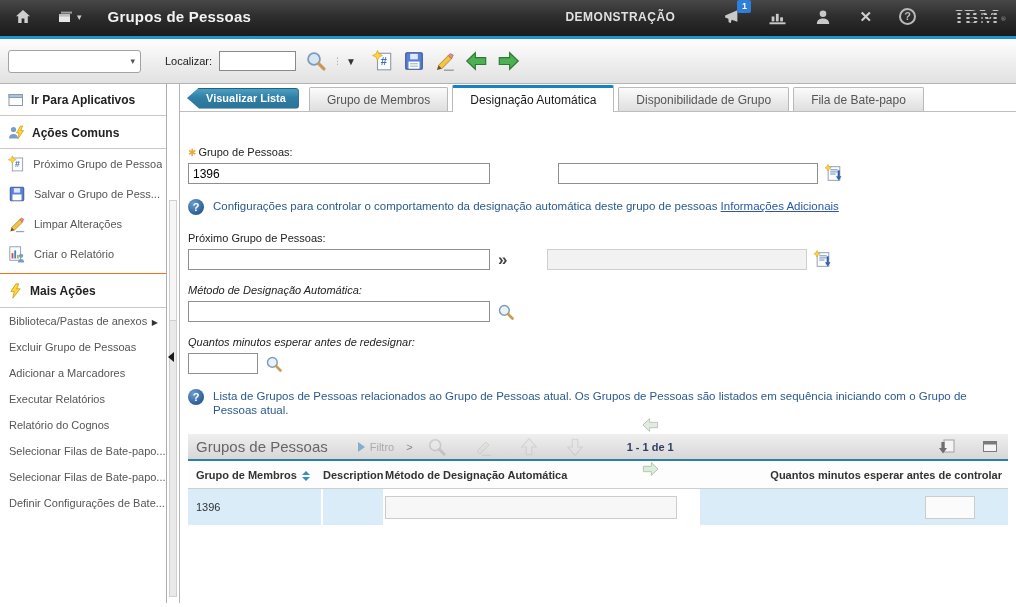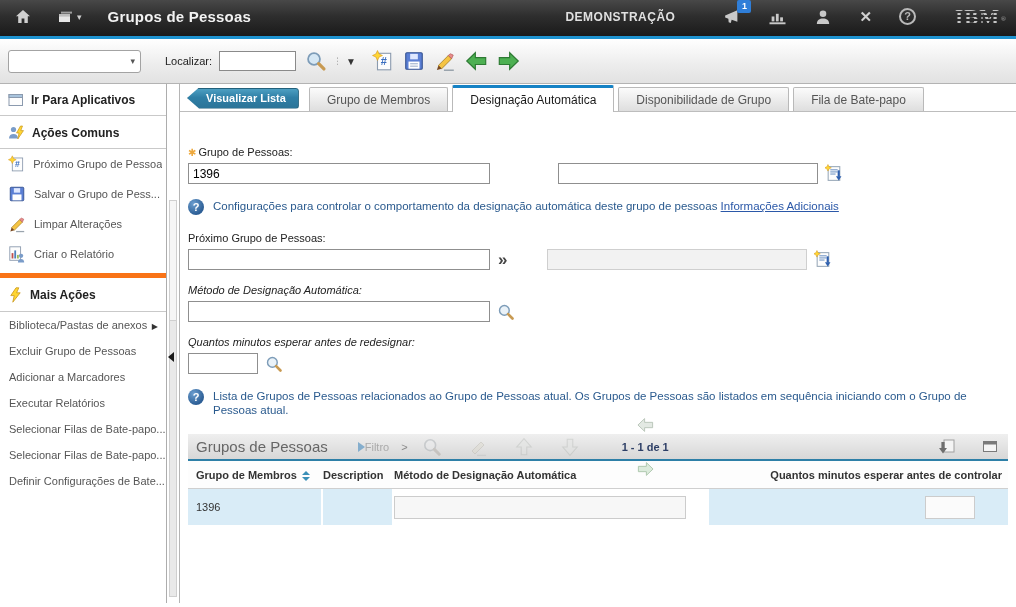--- a/index.html
+++ b/index.html
@@ -49,21 +49,21 @@
   .dots { color:#9a9a9a; font-size:9px; margin-left:6px; letter-spacing:1px; }
   .tb-caret { margin-left:3px; color:#333; font-size:10px; }
 
   
   .app-body { display:flex; height:519px; }
 
   
   .sidebar { width:167px; background:#fff; border-right:1px solid #adadad; font-size:11px; color:#4a4a4a; }
   .side-header { display:flex; align-items:center; gap:7px; padding:9px 6px 8px 8px;
                  font-size:12px; font-weight:bold; color:#222; border-bottom:1px solid #c9c9c9; }
-  .side-header.mid { border-top:5px solid #f97316; margin-top:4px; }
+  .side-header.mid { border-top:1px solid #f97316; margin-top:4px; }
   .side-item { display:flex; align-items:center; gap:8px; padding:6px 4px 6px 8px; color:#555; cursor:pointer; }
   .side-item .lbl { white-space:nowrap; overflow:hidden; }
   .more-item { padding:7px 6px 7px 9px; color:#555; white-space:nowrap; cursor:pointer;
                display:flex; align-items:flex-end; justify-content:space-between; }
   .submenu-arrow { font-size:8px; color:#333; margin-right:2px; }
 
   
   .splitter { width:13px; background:#fff; border-right:1px solid #b5b5b5; position:relative; }
   .sb-track { position:absolute; left:2px; top:116px; bottom:6px; width:8px;
               background:#e9e9e9; border:1px solid #cfcfcf; }
@@ -111,31 +111,31 @@
   .info-text { max-width:780px; }
   a.more-info { color:#2b58a8; text-decoration:underline; cursor:pointer; }
 
   .mt12 { margin-top:14px;font-style:italic; }
 
   
   .tbl { margin-top:8px; width:820px; }
   .tbl-titlebar { height:27px; background:linear-gradient(#efefef,#d7d7d7);
                   border-bottom:2px solid #2d7fa7; display:flex; align-items:center; padding:0 10px 0 8px; }
   .tbl-title { font-size:15px; color:#666; margin-right:30px; }
-  .filtro { display:flex; align-items:center; color:#aaa; font-size:11px; cursor:default; }
+  .filtro { display:flex; align-items:center; gap:5px; color:#aaa; font-size:11px; cursor:default; }
   .filtro-tri { width:0; height:0; border-left:7px solid #85aecd; border-top:5px solid transparent; border-bottom:5px solid transparent; }
   .gt { color:#8a8a8a; font-size:11px; margin:0 14px 0 12px; }
   .gray-ico { opacity:.38; filter:grayscale(.7); margin-right:26px; display:inline-flex; }
   .pag { display:flex; align-items:center; gap:8px; margin-left:16px;flex-direction:column; }
   .pag-text { color:#2e3f66; font-size:11px; font-weight:bold; }
   .tbl-right { margin-left:auto; display:flex; align-items:center; gap:26px; }
 
   .cols { display:flex; }
   .c1 { width:135px; padding-left:8px; }
-  .c2 { width:71px; }
+  .c2 { width:62px; }
   .c3 { width:315px; }
   .c4 { flex:1; text-align:right; padding-right:6px; }
   .tbl-head { background:#fdfdfd; border-bottom:1px solid #cfcfcf; font-weight:bold;
               font-size:11px; color:#333; padding:8px 0 7px; align-items:center; }
   .sort-ico { display:inline-flex; flex-direction:column; gap:2px; margin-left:5px; vertical-align:middle; }
   .sort-ico .up { width:0; height:0; border-left:4px solid transparent; border-right:4px solid transparent; border-bottom:4px solid #3a8fb7; }
   .sort-ico .dn { width:0; height:0; border-left:4px solid transparent; border-right:4px solid transparent; border-top:4px solid #3a8fb7; }
 
   .tbl-row { height:36px; font-size:11px; color:#333; }
   .tbl-row .cell { background:#d9ecf7; height:100%; display:flex; align-items:center; }
@@ -314,20 +314,23 @@
       <span class="submenu-arrow">▶</span>
     </div>
     <div class="more-item">
       <span>Excluir Grupo de Pessoas</span>
     </div>
     <div class="more-item">
       <span>Adicionar a Marcadores</span>
     </div>
     <div class="more-item">
       <span>Executar Relatórios</span>
+    </div>
+    <div class="more-item">
+      <span>Relatório do Cognos</span>
     </div>
     <div class="more-item">
       <span>Selecionar Filas de Bate-papo...</span>
     </div>
     <div class="more-item">
       <span>Selecionar Filas de Bate-papo...</span>
     </div>
     <div class="more-item">
       <span>Definir Configurações de Bate...</span>
     </div>

